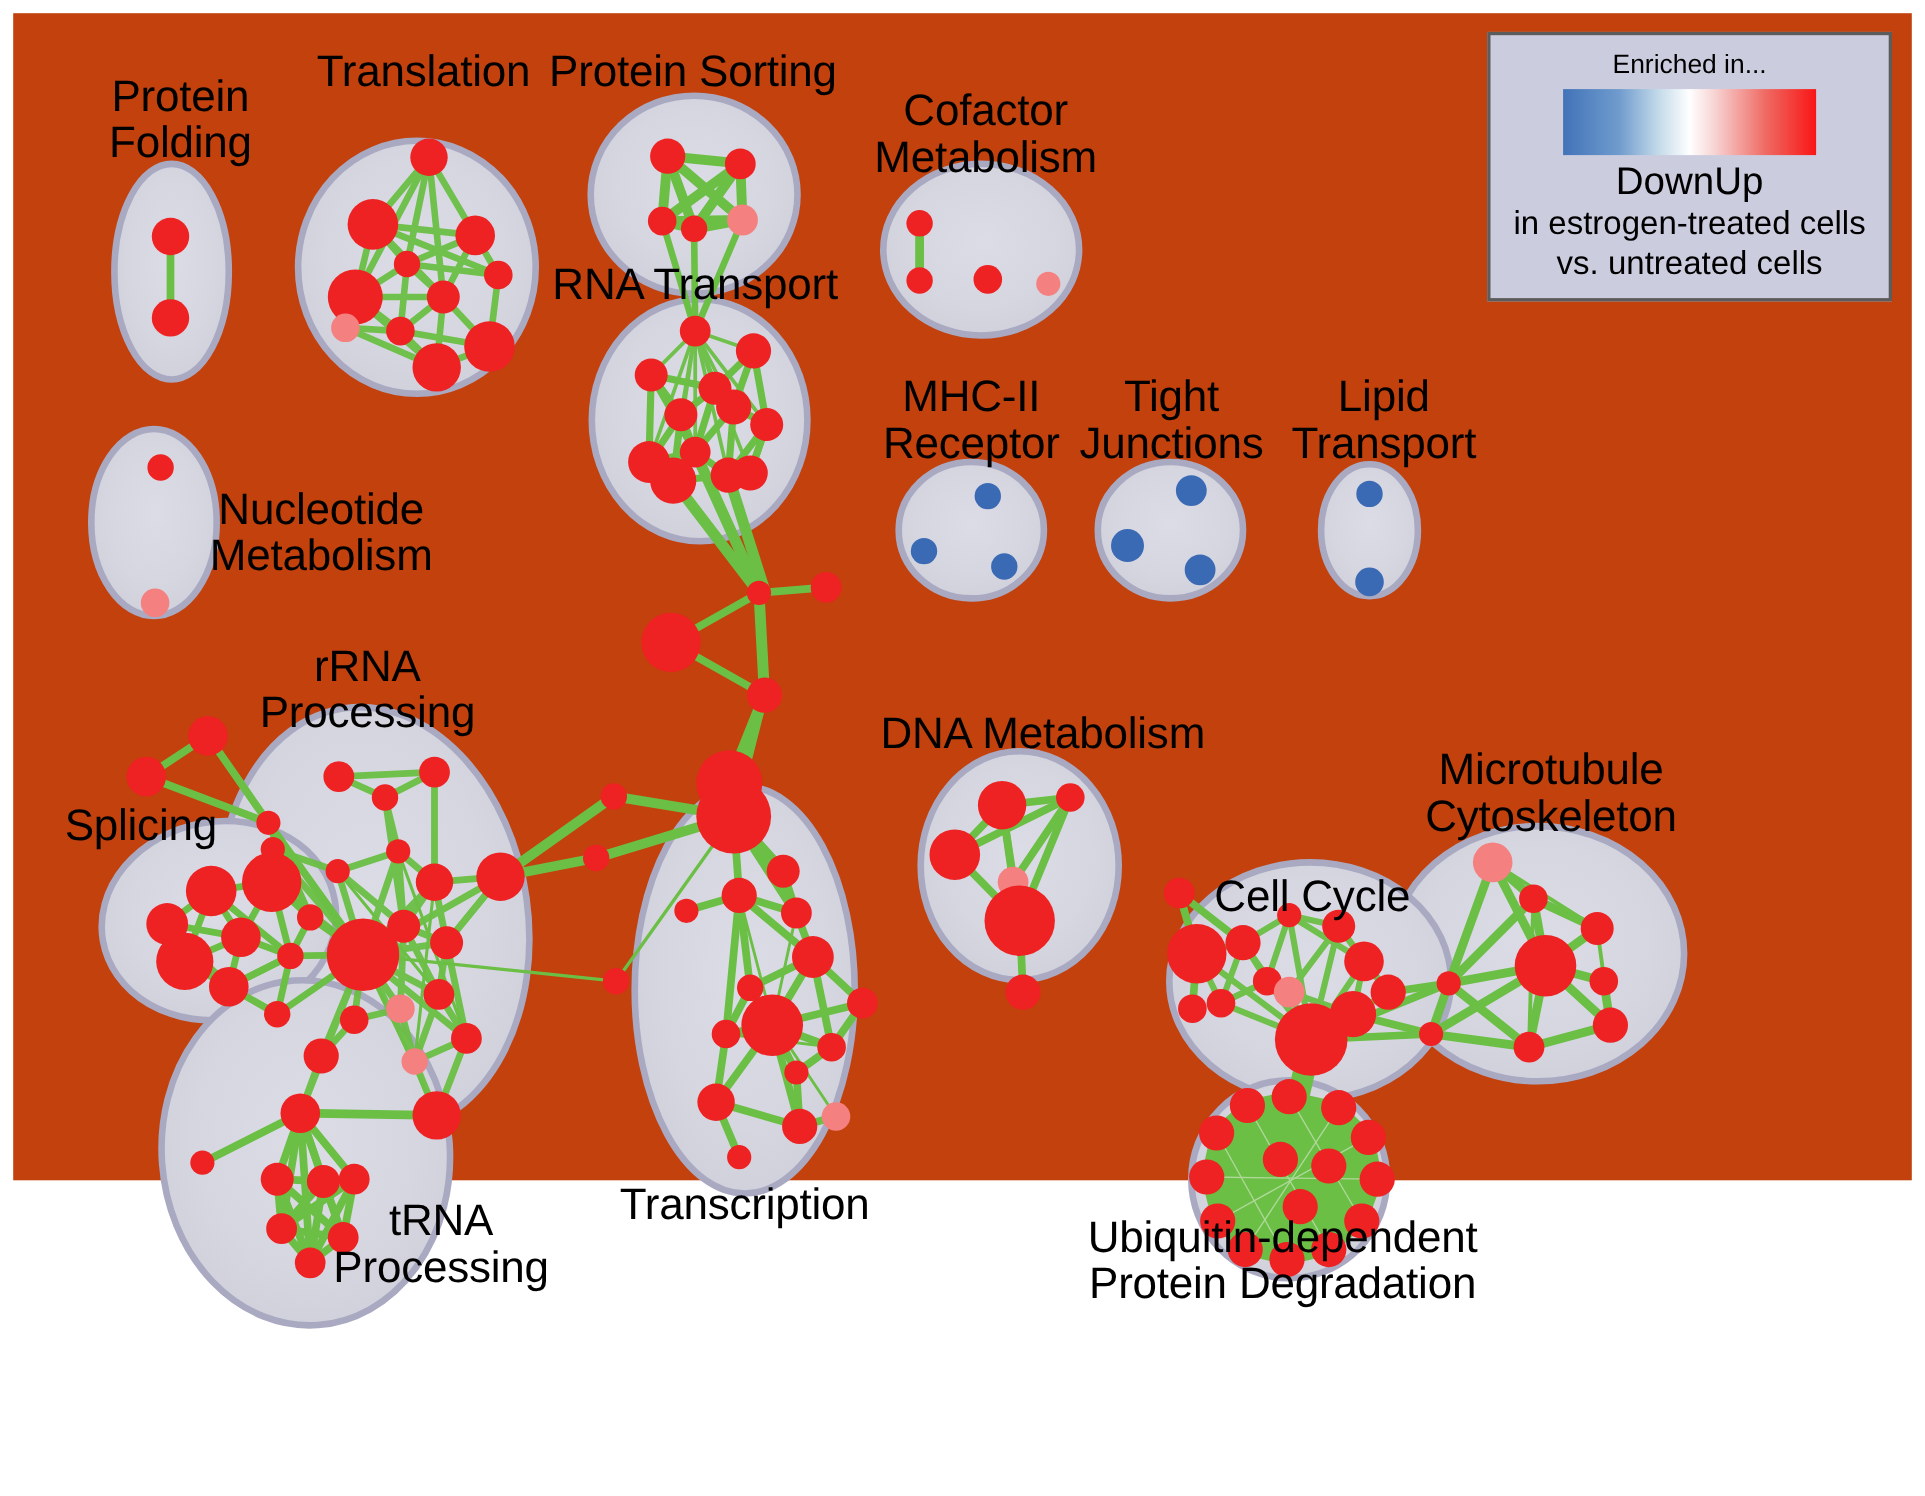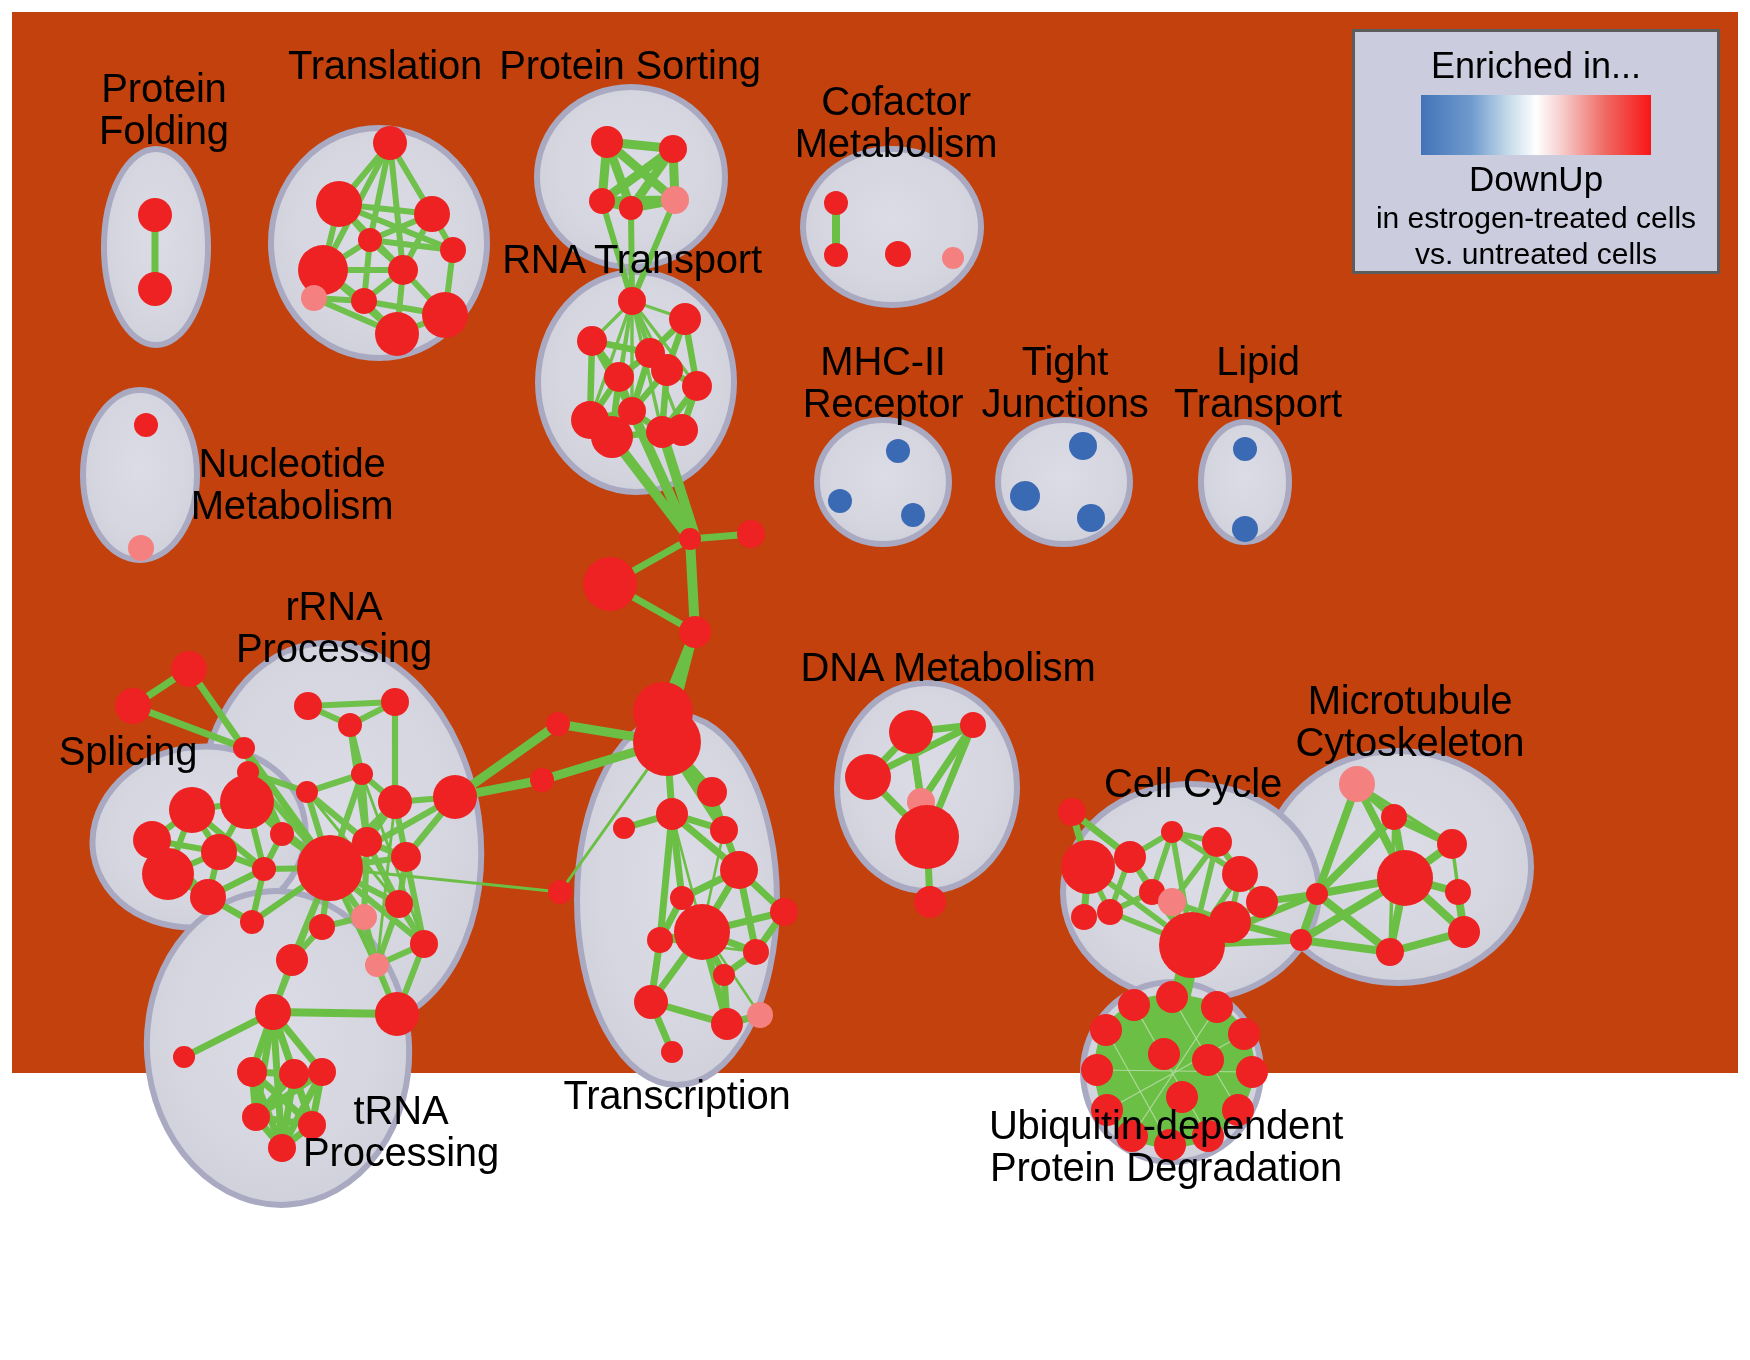--- a/index.html
+++ b/index.html
@@ -8,21 +8,21 @@
   #canvas{position:relative;width:1750px;height:1360px;background:#ffffff;overflow:hidden;}
   #plot{position:absolute;left:12px;top:12px;width:1726px;height:1061px;background:#c2410c;}
   svg#net{position:absolute;left:0;top:0;width:1726px;height:1336px;display:block;}
   .lbl{position:absolute;color:#000000;font-weight:400;line-height:1.06;
        letter-spacing:-0.2px;white-space:pre;}
   .lbl.c{text-align:center;transform:translateX(-50%);}
   .f40{font-size:40px;}
   #legend{position:absolute;right:18px;top:17px;width:368px;height:245px;
           background:#ccccdf;border:3px solid #5c5c5c;box-sizing:border-box;
           display:flex;flex-direction:column;align-items:center;padding-top:13px;}
-  #legend .title{font-size:36px;color:#000;}
+  #legend .title{font-size:24px;color:#000;}
   #grad{width:230px;height:60px;margin-top:8px;
         background:linear-gradient(to right,#4273b8 0%,#6f9bcd 22%,#c5dbea 38%,
         #ffffff 50%,#f7d3d3 60%,#ef6a63 80%,#f81616 100%);}
   #gradrow{width:280px;display:flex;justify-content:center;margin-top:4px;}
   #gradrow span{font-size:35px;color:#000;}
   #legend .sub{font-size:30px;color:#000;line-height:1.12;margin-top:2px;}
 </style>
 </head>
 <body>
 
@@ -623,21 +623,21 @@
     <div class="lbl c f40" style="left:1246px;top:328px;">Lipid
 Transport</div>
     <div class="lbl c f40" style="left:280px;top:430px;">Nucleotide
 Metabolism</div>
     <div class="lbl c f40" style="left:322px;top:573px;">rRNA
 Processing</div>
     <div class="lbl c f40" style="left:936px;top:634px;">DNA Metabolism</div>
     <div class="lbl c f40" style="left:1398px;top:667px;">Microtubule
 Cytoskeleton</div>
     <div class="lbl c f40" style="left:116px;top:718px;">Splicing</div>
-    <div class="lbl c f40" style="left:1181px;top:750px;text-align:right;">Cell Cycle</div>
+    <div class="lbl c f40" style="left:1181px;top:782px;text-align:right;">Cell Cycle</div>
     <div class="lbl c f40" style="left:665px;top:1062px;">Transcription</div>
     <div class="lbl c f40" style="left:389px;top:1077px;">tRNA
 Processing</div>
     <div class="lbl c f40" style="left:1154px;top:1092px;">Ubiquitin-dependent
 Protein Degradation</div>
 
     <div id="legend">
       <div class="title">Enriched in...</div>
       <div id="grad"></div>
       <div id="gradrow">

